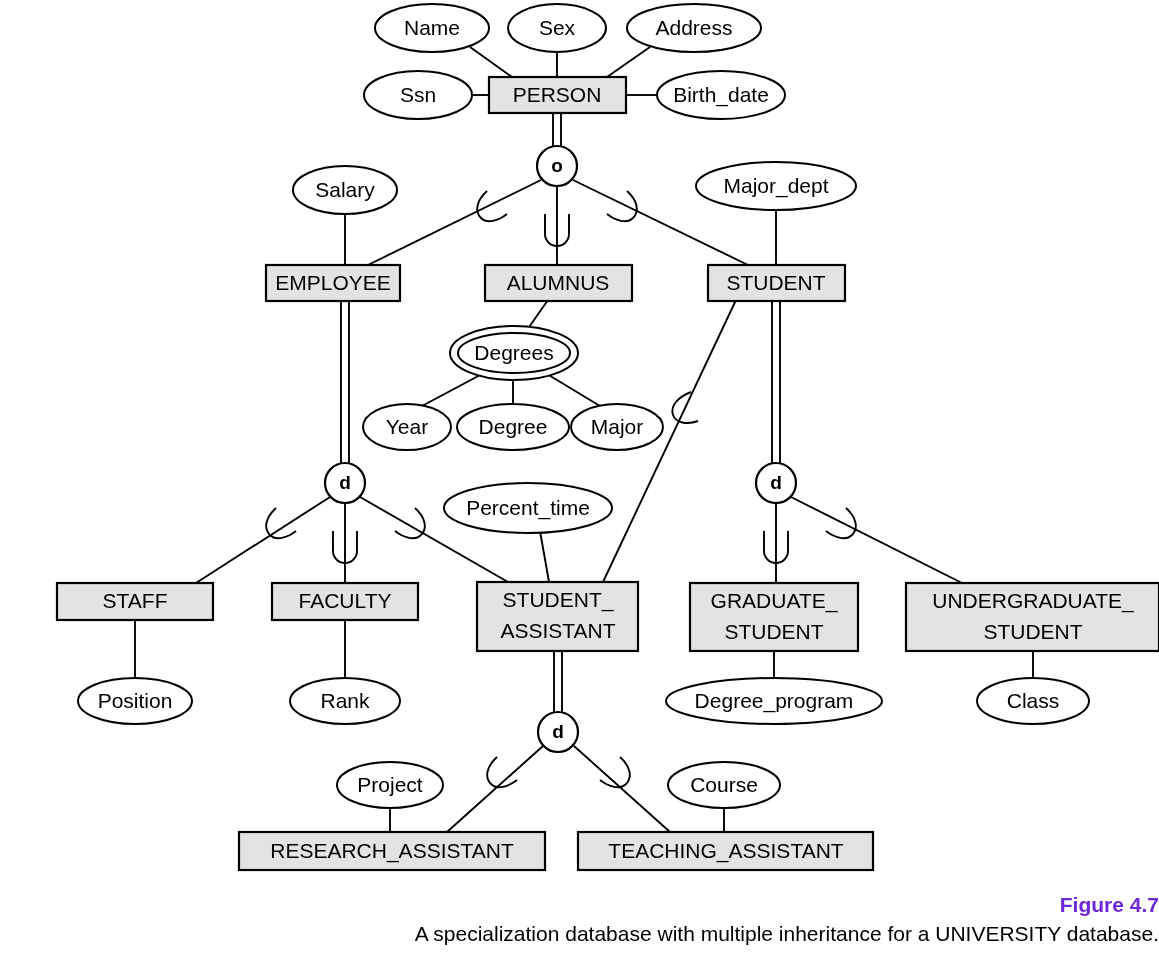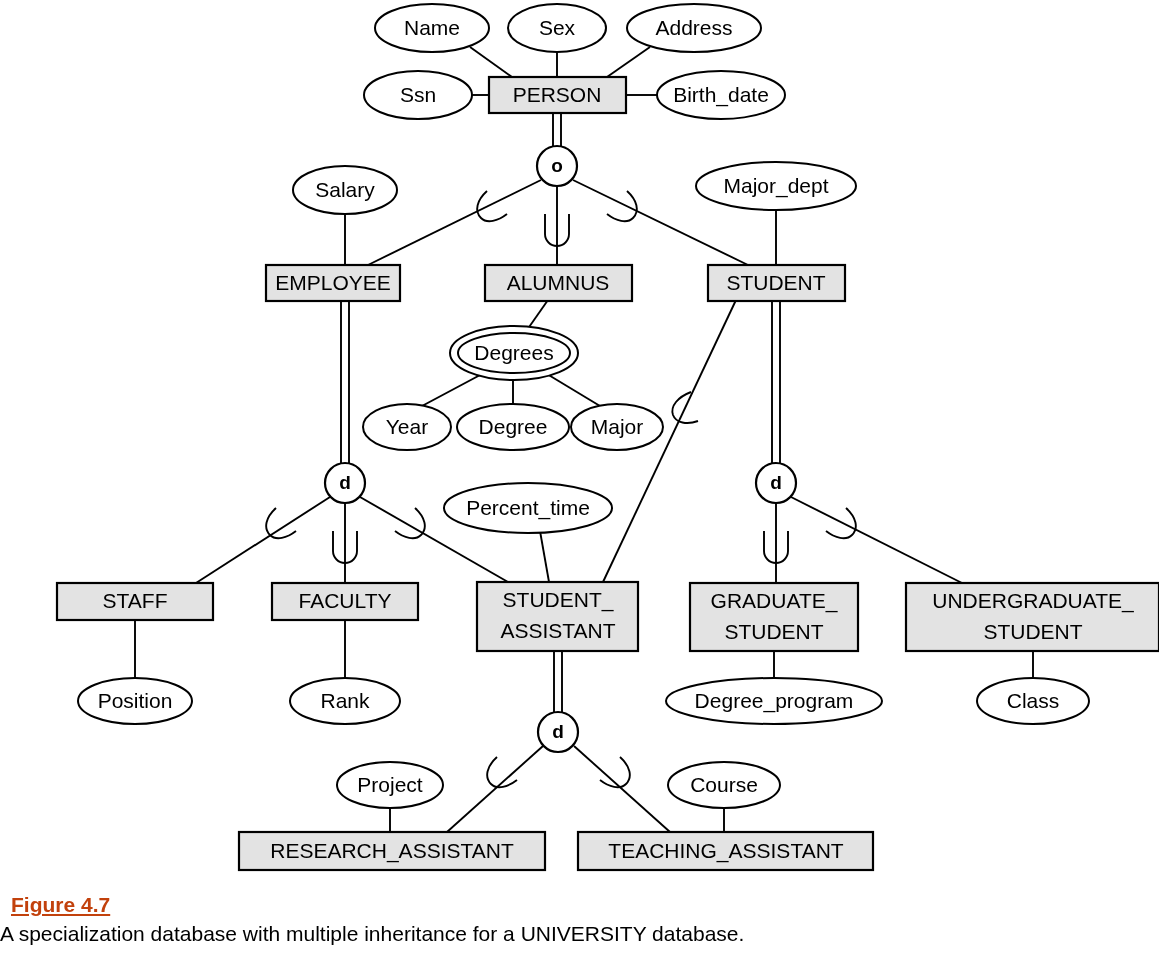--- a/index.html
+++ b/index.html
@@ -11,20 +11,21 @@
     width: 1159px;
     height: 963px;
     font-family: "Liberation Sans", sans-serif;
     overflow: hidden;
   }
   #figure-root {
     position: relative;
     width: 1159px;
     height: 963px;
     background: #ffffff;
+    text-align: right;
   }
   #er-svg {
     position: absolute;
     left: 0;
     top: 0;
     width: 1159px;
     height: 890px;
     display: block;
   }
   .entity-box {
@@ -99,24 +100,23 @@
   #caption {
     position: absolute;
     left: 0;
     top: 893px;
     width: 1159px;
   }
   #caption-title {
     font-family: "Liberation Sans", sans-serif;
     font-size: 21px;
     font-weight: bold;
-    color: #c2410c;
+    color: #6d28d9;
     margin: 0 0 4px 11px;
     line-height: 1.15;
-    text-decoration: underline;
   }
   #caption-text {
     font-family: "Liberation Sans", sans-serif;
     font-size: 21px;
     font-weight: normal;
     color: #000000;
     margin: 0;
     line-height: 1.2;
   }
 </style>

